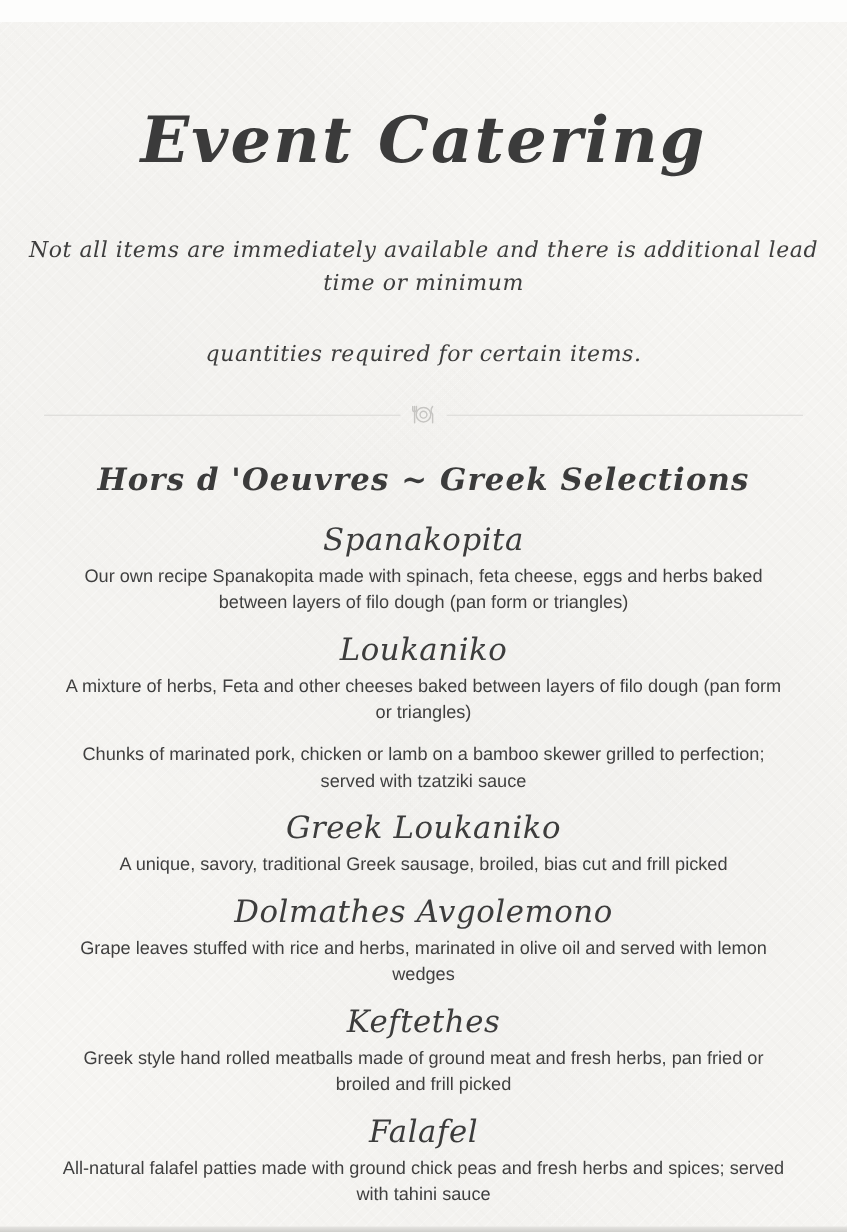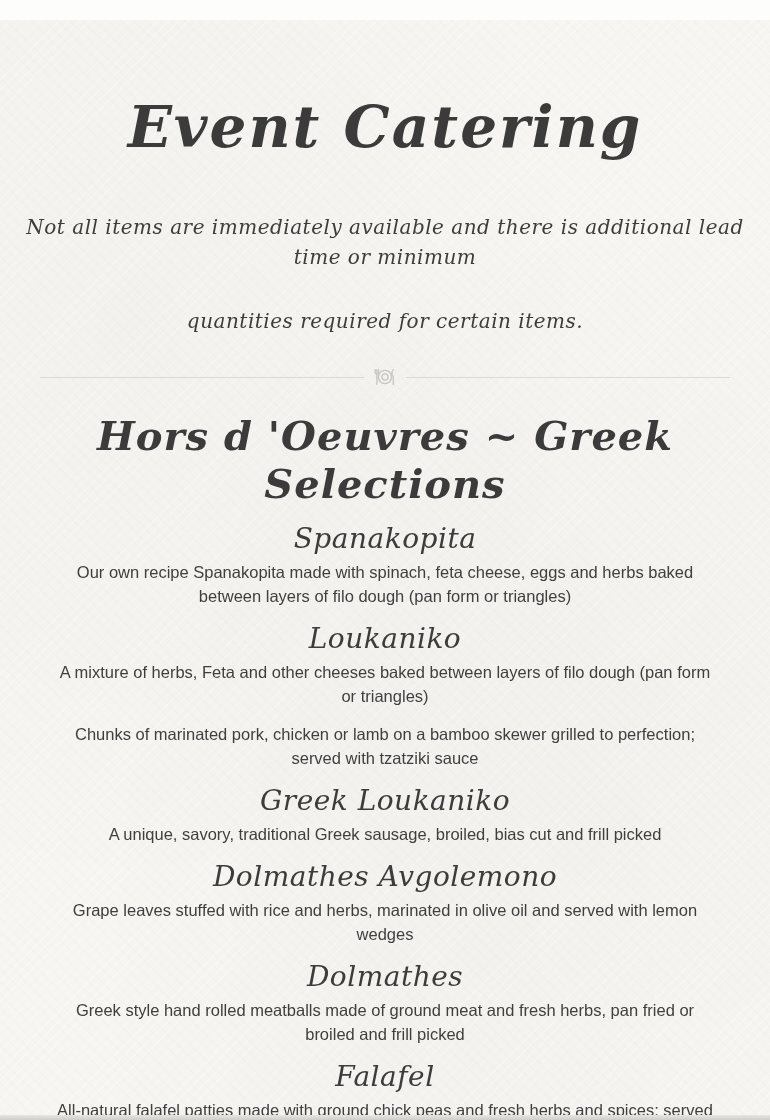--- a/index.html
+++ b/index.html
@@ -70,21 +70,21 @@
   .divider .icon {
     padding: 0 9px;
     display: inline-flex;
     align-items: center;
   }
   h2.section-title {
     margin: 22px 0 0;
     font-family: "DejaVu Serif", serif;
     font-style: italic;
     font-weight: bold;
-    font-size: 40px;
+    font-size: 28px;
     line-height: 48px;
     letter-spacing: 1px;
     color: #3b3b3b;
   }
   .menu-item { margin-top: 14px; }
   .item-name {
     margin: 0 0 4px;
     font-family: "DejaVu Serif", serif;
     font-style: italic;
     font-weight: 500;
@@ -149,21 +149,21 @@
       <h3 class="item-name">Greek Loukaniko</h3>
       <p class="item-desc">A unique, savory, traditional Greek sausage, broiled, bias cut and frill picked</p>
     </div>
 
     <div class="menu-item">
       <h3 class="item-name">Dolmathes Avgolemono</h3>
       <p class="item-desc">Grape leaves stuffed with rice and herbs, marinated in olive oil and served with lemon wedges</p>
     </div>
 
     <div class="menu-item">
-      <h3 class="item-name">Dolmathes</h3>
+      <h3 class="item-name">Keftethes</h3>
       <p class="item-desc">Greek style hand rolled meatballs made of ground meat and fresh herbs, pan fried or broiled and frill picked</p>
     </div>
 
     <div class="menu-item">
       <h3 class="item-name">Falafel</h3>
       <p class="item-desc">All-natural falafel patties made with ground chick peas and fresh herbs and spices; served with tahini sauce</p>
     </div>
   </div>
 
 </div>

